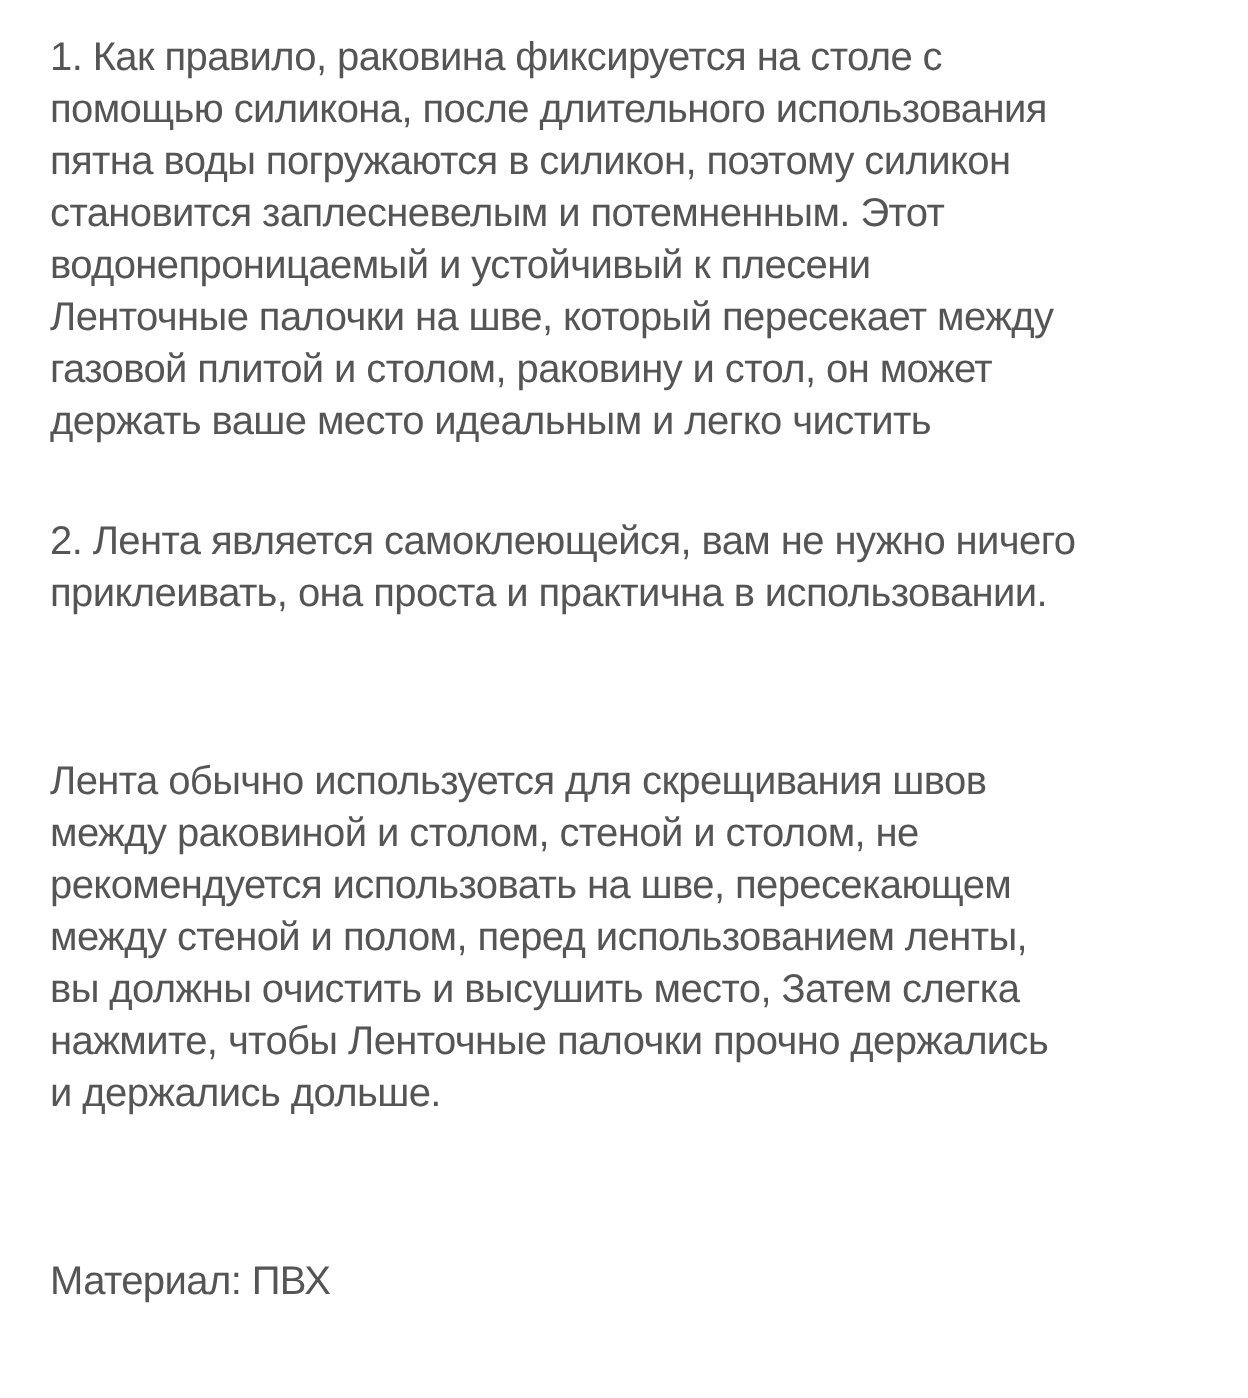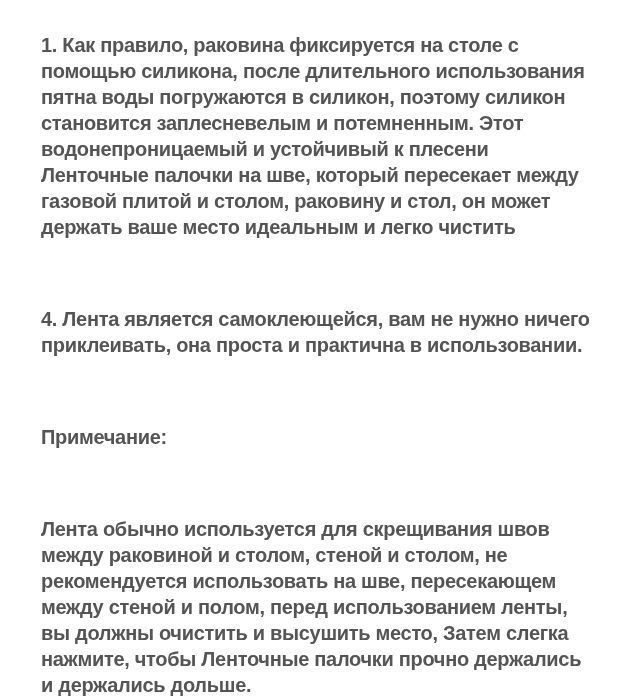--- a/index.html
+++ b/index.html
@@ -18,47 +18,45 @@
     left: 25px;
     top: 16px;
     width: 595px;
     font-family: "Liberation Sans", sans-serif;
     font-size: 20px;
     line-height: 26px;
     color: #555555;
     letter-spacing: -0.3px;
   }
   .para {
-    margin: 16px;
+    margin: 0;
     white-space: pre-line;
-    font-weight: bold;
   }
   .gap {
     height: 26px;
   }
 </style>
 </head>
 <body>
 
 <div class="doc">
   <p class="para">1. Как правило, раковина фиксируется на столе с
 помощью силикона, после длительного использования
 пятна воды погружаются в силикон, поэтому силикон
 становится заплесневелым и потемненным. Этот
 водонепроницаемый и устойчивый к плесени
 Ленточные палочки на шве, который пересекает между
 газовой плитой и столом, раковину и стол, он может
 держать ваше место идеальным и легко чистить</p>
   <div class="gap"></div>
   <div class="gap" style="height:8px"></div>
-  <p class="para">4. Лента является самоклеющейся, вам не нужно ничего
+  <p class="para">2. Лента является самоклеющейся, вам не нужно ничего
 приклеивать, она проста и практична в использовании.</p>
   <div class="gap"></div>
   <div class="gap" style="height:8px"></div>
-  <p class="para">Примечание:</p>
   <div class="gap"></div>
   <div class="gap" style="height:8px"></div>
   <p class="para">Лента обычно используется для скрещивания швов
 между раковиной и столом, стеной и столом, не
 рекомендуется использовать на шве, пересекающем
 между стеной и полом, перед использованием ленты,
 вы должны очистить и высушить место, Затем слегка
 нажмите, чтобы Ленточные палочки прочно держались
 и держались дольше.</p>
   <div class="gap"></div>

